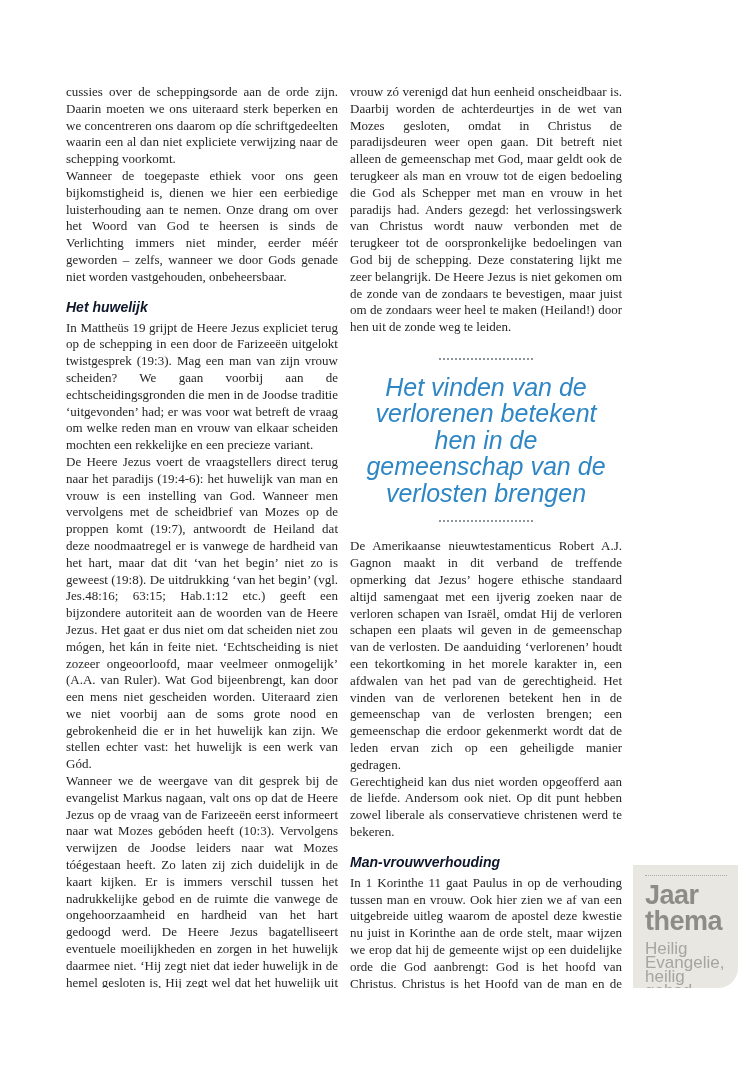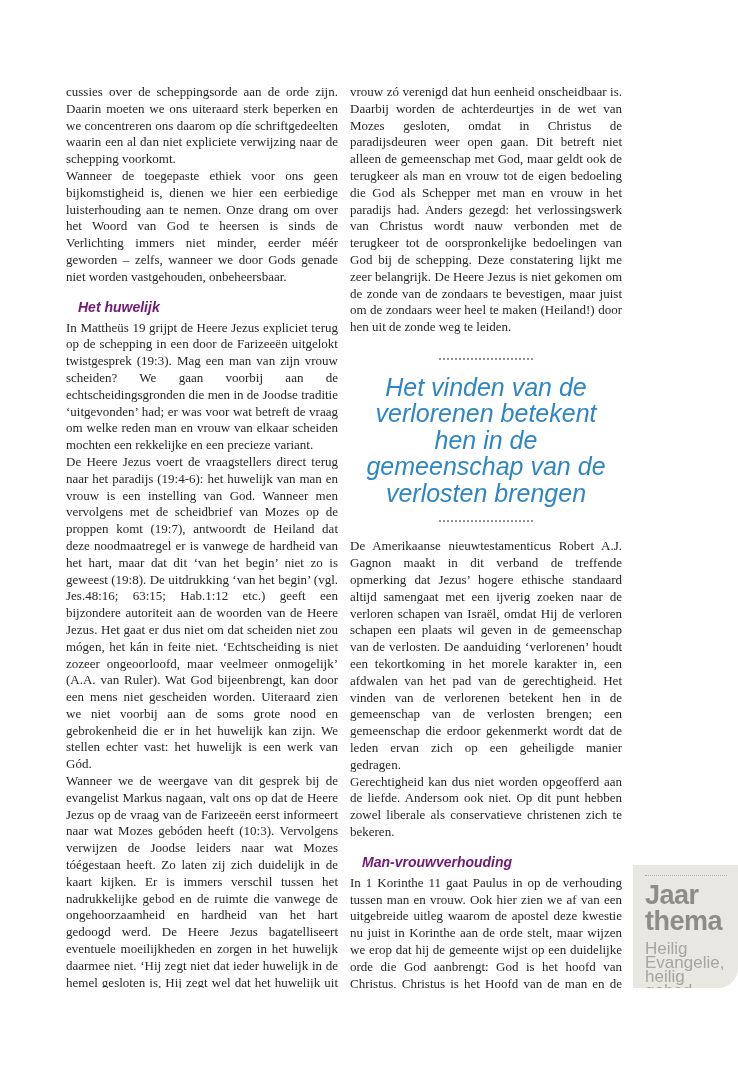--- a/index.html
+++ b/index.html
@@ -23,22 +23,22 @@
     margin: 0; padding: 0;
     font-size: 13px; line-height: 16.8px;
     text-align: justify;
     hyphens: auto; -webkit-hyphens: auto;
     color: #262626;
   }
   .subhead {
     font-family: "Liberation Sans", sans-serif;
     font-style: italic; font-weight: 700;
     font-size: 14px; line-height: 18px;
-    color: #701a75;
-    margin: 12px 0 4px 12px;
+    color: #0f172a;
+    margin: 12px 0 4px 0;
   }
 
   .pullquote-block { margin: 22px 0 16px 0; }
   .dotted-sep {
     width: 94px; margin: 0 auto;
     border-top: 2px dotted #8e959b;
     height: 0;
   }
   .pullquote-text {
     font-family: "Liberation Sans", sans-serif;
@@ -112,21 +112,21 @@
     <div class="col">
       <p class="body-para">vrouw zó verenigd dat hun eenheid onscheidbaar is. Daarbij worden de achterdeurtjes in de wet van Mozes gesloten, omdat in Christus de paradijsdeuren weer open gaan. Dit betreft niet alleen de gemeenschap met God, maar geldt ook de terugkeer als man en vrouw tot de eigen bedoeling die God als Schepper met man en vrouw in het paradijs had. Anders gezegd: het verlossingswerk van Christus wordt nauw verbonden met de terugkeer tot de oorspronkelijke bedoelingen van God bij de schepping. Deze constatering lijkt me zeer belangrijk. De Heere Jezus is niet gekomen om de zonde van de zondaars te bevestigen, maar juist om de zondaars weer heel te maken (Heiland!) door hen uit de zonde weg te leiden.</p>
 
       <div class="pullquote-block">
         <div class="dotted-sep"></div>
         <div class="pullquote-text">Het vinden van de verlorenen betekent hen in de gemeenschap van de verlosten brengen</div>
         <div class="dotted-sep"></div>
       </div>
 
       <p class="body-para">De Amerikaanse nieuwtestamenticus Robert A.J. Gagnon maakt in dit verband de treffende opmerking dat Jezus’ hogere ethische standaard altijd samengaat met een ijverig zoeken naar de verloren schapen van Israël, omdat Hij de verloren schapen een plaats wil geven in de gemeenschap van de verlosten. De aanduiding ‘verlorenen’ houdt een tekortkoming in het morele karakter in, een afdwalen van het pad van de gerechtigheid. Het vinden van de verlorenen betekent hen in de gemeenschap van de verlosten brengen; een gemeenschap die erdoor gekenmerkt wordt dat de leden ervan zich op een geheiligde manier gedragen.</p>
-      <p class="body-para">Gerechtigheid kan dus niet worden opgeofferd aan de liefde. Andersom ook niet. Op dit punt hebben zowel liberale als conservatieve christenen zich te bekeren.</p>
+      <p class="body-para">Gerechtigheid kan dus niet worden opgeofferd aan de liefde. Andersom ook niet. Op dit punt hebben zowel liberale als conservatieve christenen werd te bekeren.</p>
       <h3 class="subhead">Man-vrouwverhouding</h3>
       <p class="body-para">In 1 Korinthe 11 gaat Paulus in op de verhouding tussen man en vrouw. Ook hier zien we af van een uitgebreide uitleg waarom de apostel deze kwestie nu juist in Korinthe aan de orde stelt, maar wijzen we erop dat hij de gemeente wijst op een duidelijke orde die God aanbrengt: God is het hoofd van Christus, Christus is het Hoofd van de man en de man is het hoofd van de vrouw. Over het begrip ‘hoofd’ is binnen de uitleg van het Nieuwe Testament veelvuldig gediscussieerd, vast staat dat Paulus hier (en ook op andere plaatsen) met hoofd het gezag bedoelt.</p>
       <p class="body-para">
         <span>In vers 8 grijpt de apostel terug op de schepping als hij stelt dat de man het eerst geschapen is, daarna de vrouw. Dat Paulus onmogelijk kan suggereren dat het hoofd-zijn van de man een onbegrensde macht over</span>
       </p>
     </div>
 
   </div>
 
   <div class="jaarthema-badge">

